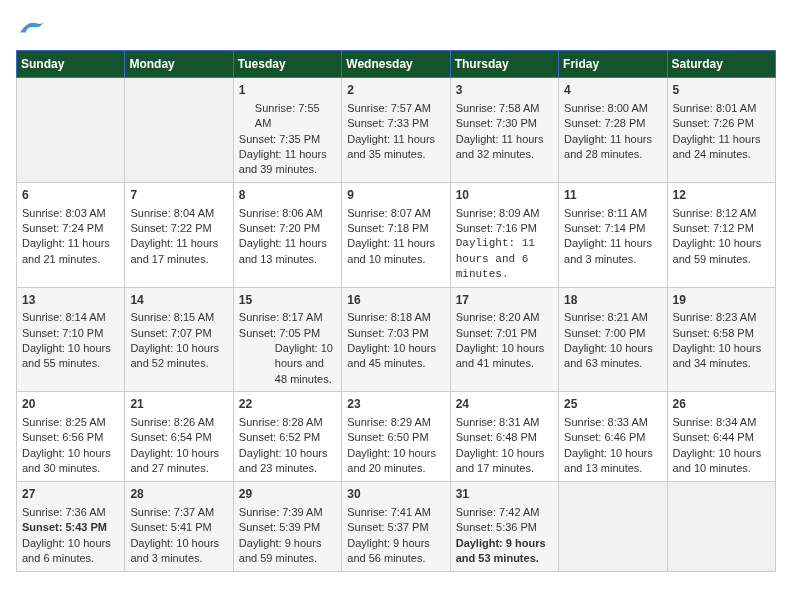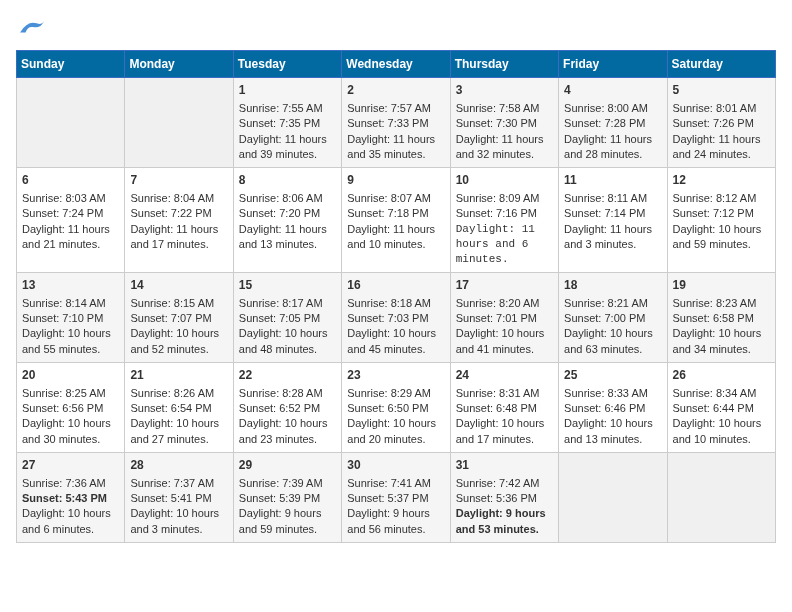--- a/index.html
+++ b/index.html
@@ -36,21 +36,21 @@
     .subtitle {
       font-size: 15px;
       color: #555;
     }
     .calendar {
       width: 100%;
       border-collapse: collapse;
       font-size: 11px;
     }
     .calendar thead th {
-      background-color: #0369a1;
+      background-color: #14532d;
       color: #fff;
       padding: 6px 4px;
       text-align: left;
       font-size: 12px;
       border: 1px solid #3a6bc4;
     }
     .calendar tbody td {
       vertical-align: top;
       border: 1px solid #ccc;
       padding: 4px 5px;
@@ -104,21 +104,21 @@
         <th>Friday</th>
         <th>Saturday</th>
       </tr>
   </thead>
   <tbody id="calendar-body">
   <tr>
         <td class="empty"></td>
         <td class="empty"></td>
         <td>
           <span class="day-num">1</span>
-          <span style="display: block;">Sunrise: 7:55 AM</span>
+          <span style="display: block; margin-left: 16px;">Sunrise: 7:55 AM</span>
           <span style="display: block;">Sunset: 7:35 PM</span>
           <span style="display: block;">Daylight: 11 hours and 39 minutes.</span>
         </td>
         <td>
           <span class="day-num">2</span>
           <span style="display: block;">Sunrise: 7:57 AM</span>
           <span style="display: block;">Sunset: 7:33 PM</span>
           <span style="display: block;">Daylight: 11 hours and 35 minutes.</span>
         </td>
         <td>
@@ -194,21 +194,21 @@
         <td>
           <span class="day-num">14</span>
           <span style="display: block;">Sunrise: 8:15 AM</span>
           <span style="display: block;">Sunset: 7:07 PM</span>
           <span style="display: block;">Daylight: 10 hours and 52 minutes.</span>
         </td>
         <td>
           <span class="day-num">15</span>
           <span style="display: block;">Sunrise: 8:17 AM</span>
           <span style="display: block;">Sunset: 7:05 PM</span>
-          <span style="display: block;">Daylight: 10 hours and 48 minutes.</span>
+          <span style="display: block; margin-left: 36px;">Daylight: 10 hours and 48 minutes.</span>
         </td>
         <td>
           <span class="day-num">16</span>
           <span style="display: block;">Sunrise: 8:18 AM</span>
           <span style="display: block;">Sunset: 7:03 PM</span>
           <span style="display: block;">Daylight: 10 hours and 45 minutes.</span>
         </td>
         <td>
           <span class="day-num">17</span>
           <span style="display: block;">Sunrise: 8:20 AM</span>

